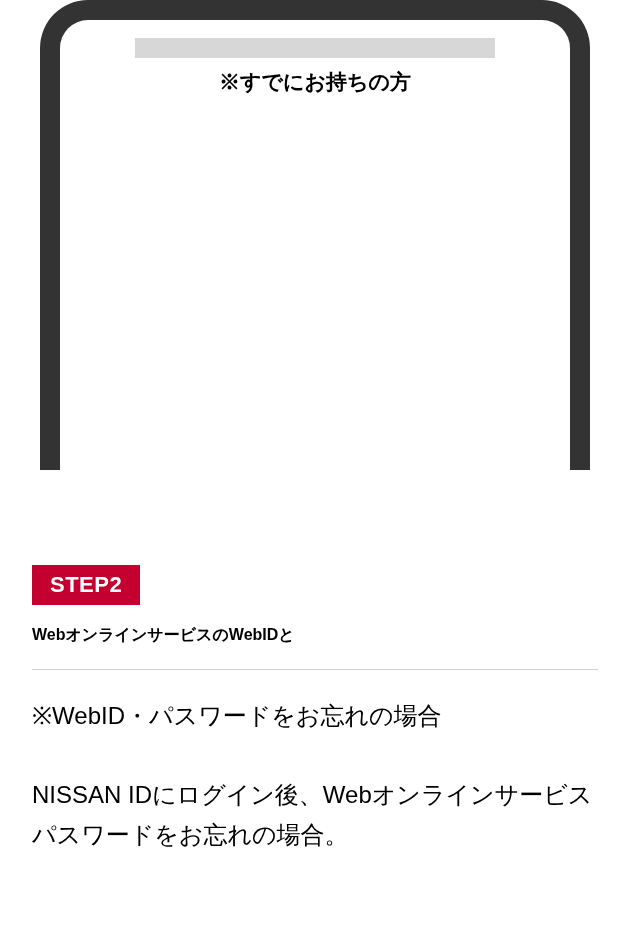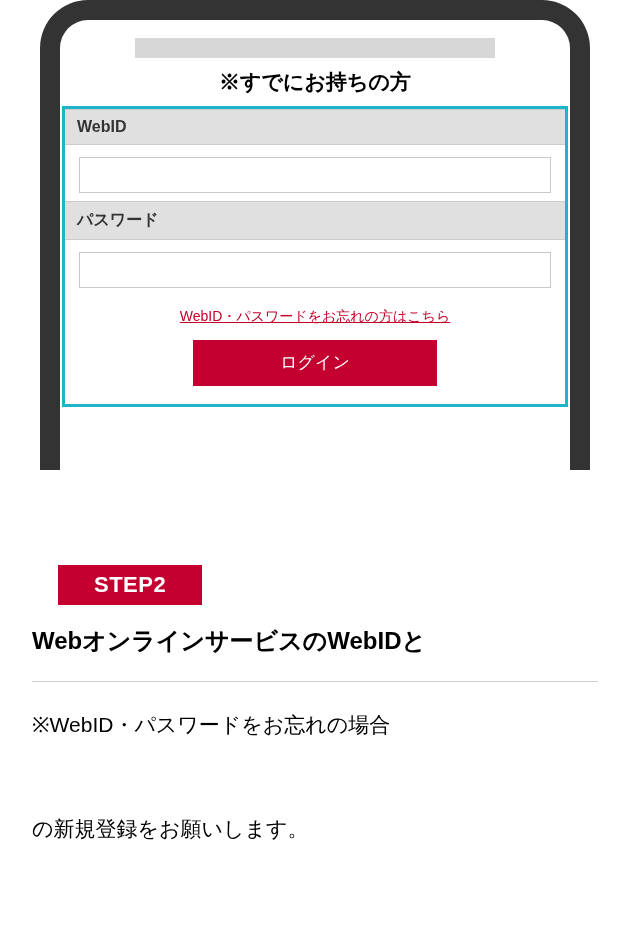--- a/index.html
+++ b/index.html
@@ -98,72 +98,59 @@
     .content {
       padding: 0 32px;
       margin-top: 95px;
     }
     .step-badge {
       display: inline-block;
       background: #c3002f;
       color: #fff;
       font-weight: bold;
       font-size: 22px;
-      padding: 7px 36px;
+      padding: 7px 18px;
       letter-spacing: 0.5px;
-      margin-left: 26px;
     }
     .step-heading {
-      font-size: 24px;
+      font-size: 16px;
       font-weight: bold;
       color: #000;
       line-height: 1.5;
       margin-top: 18px;
     }
     .divider {
       border: none;
       border-top: 1px solid #d0d0d0;
       margin: 22px 0 26px;
     }
     .note-text {
-      font-size: 21px;
+      font-size: 24px;
       color: #000;
       line-height: 1.65;
       margin-top: 6px;
     }
   </style>
 </head>
 <body>
 
 <div class="device-frame">
   <div class="device-outer">
     <div class="device-inner">
       <div class="top-bar"></div>
       <div class="header-title">※すでにお持ちの方</div>
-      <div class="login-box">
-        <div class="field-label">WebID</div>
-        <div class="field-input-wrap">
-          <input type="text" class="text-input" style="">
-        </div>
-        <div class="field-label">パスワード</div>
-        <div class="field-input-wrap">
-          <input type="password" class="text-input" style="">
-        </div>
-        <a href="#" class="forgot-link">WebID・パスワードをお忘れの方はこちら</a>
-        <button class="login-button">ログイン</button>
-      </div>
     </div>
   </div>
 </div>
 
 <div class="content">
   <div class="step-badge">STEP2</div>
   <div class="step-heading">
     <span>WebオンラインサービスのWebIDと</span><br>
   </div>
   <hr class="divider">
   <div class="note-text">
     <span>※WebID・パスワードをお忘れの場合</span><br>
     <br>
-    <br>
-    <span>の新規登録をお願いします。</span>
+    <span>NISSAN IDにログイン後、Webオンラインサービス</span><br>
+    <span>パスワードをお忘れの場合。</span>
   </div>
 </div>
 
 </body></html>

